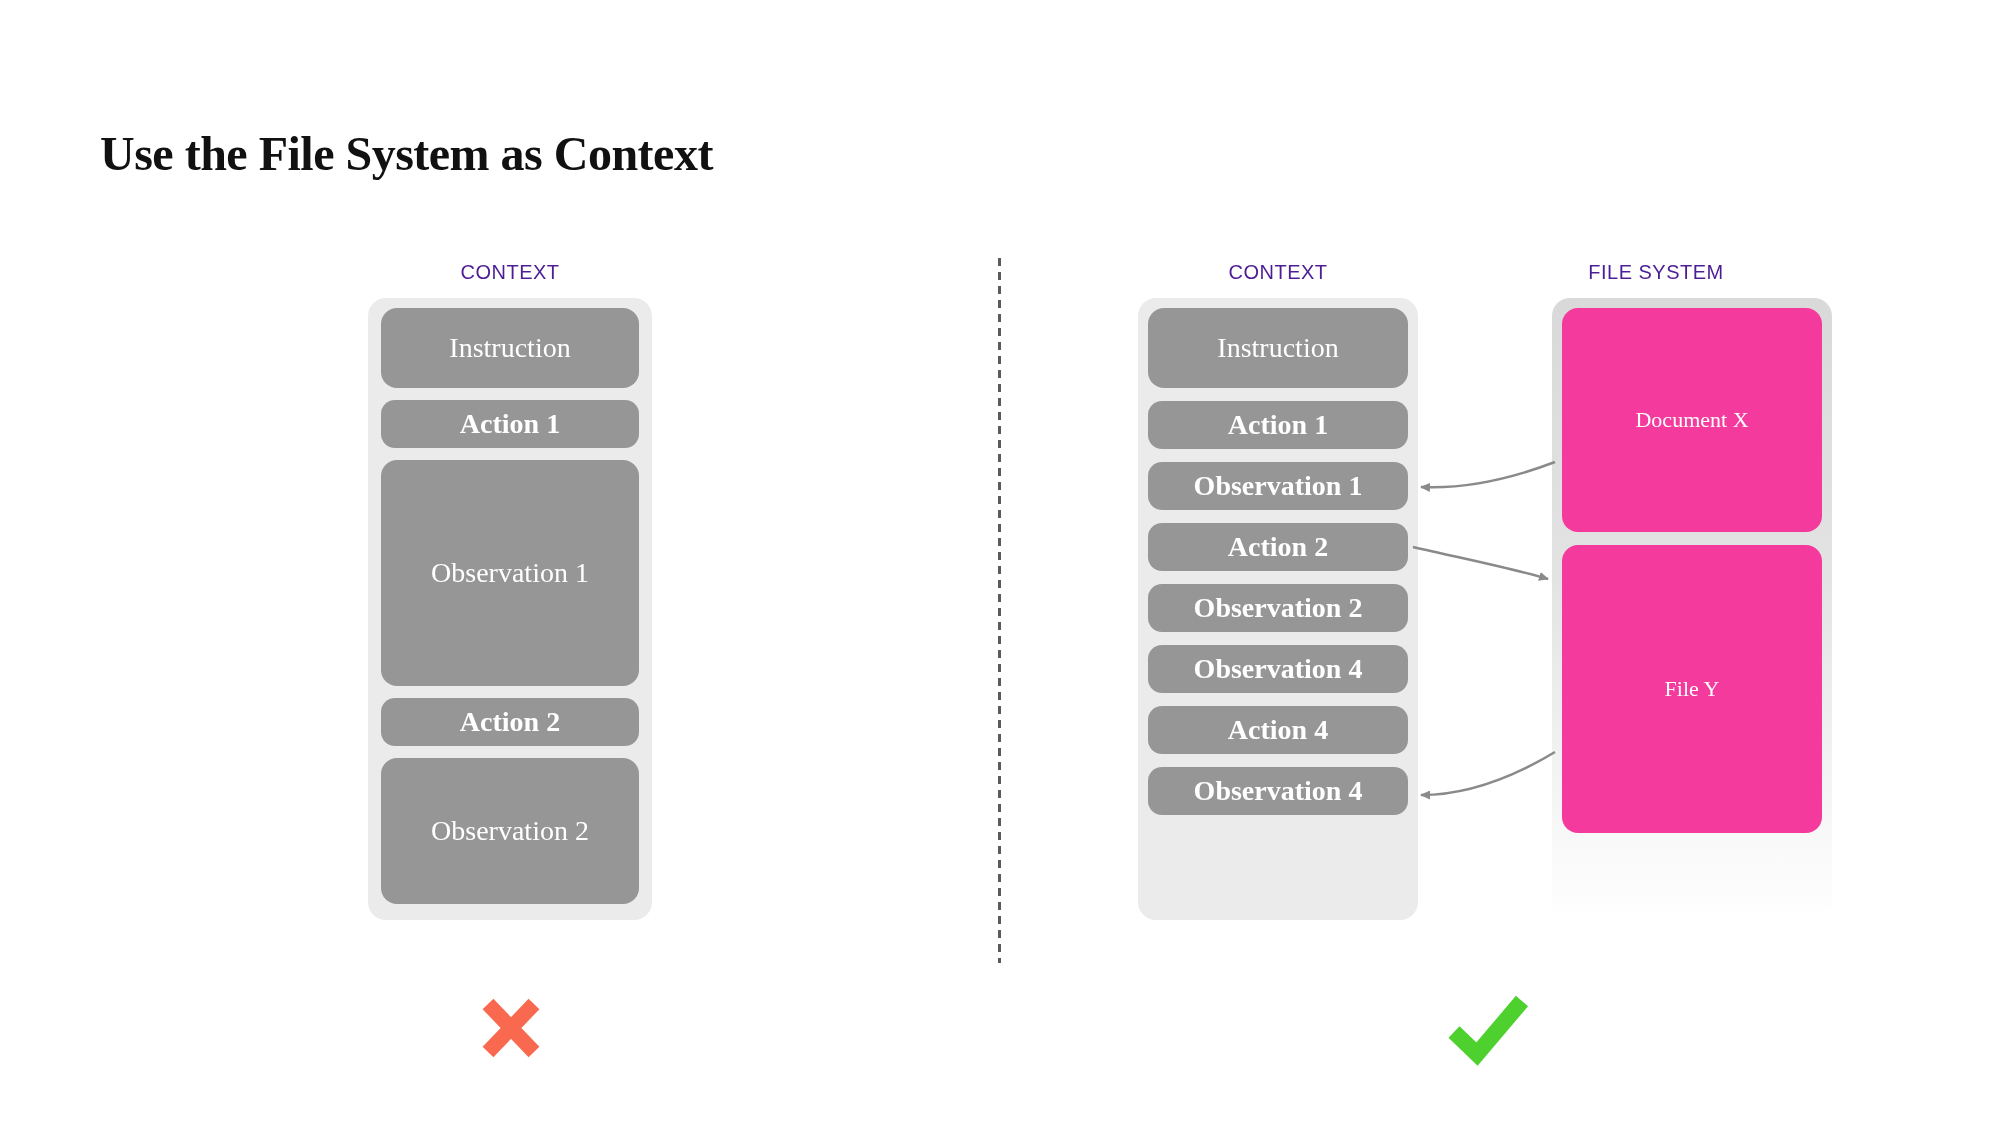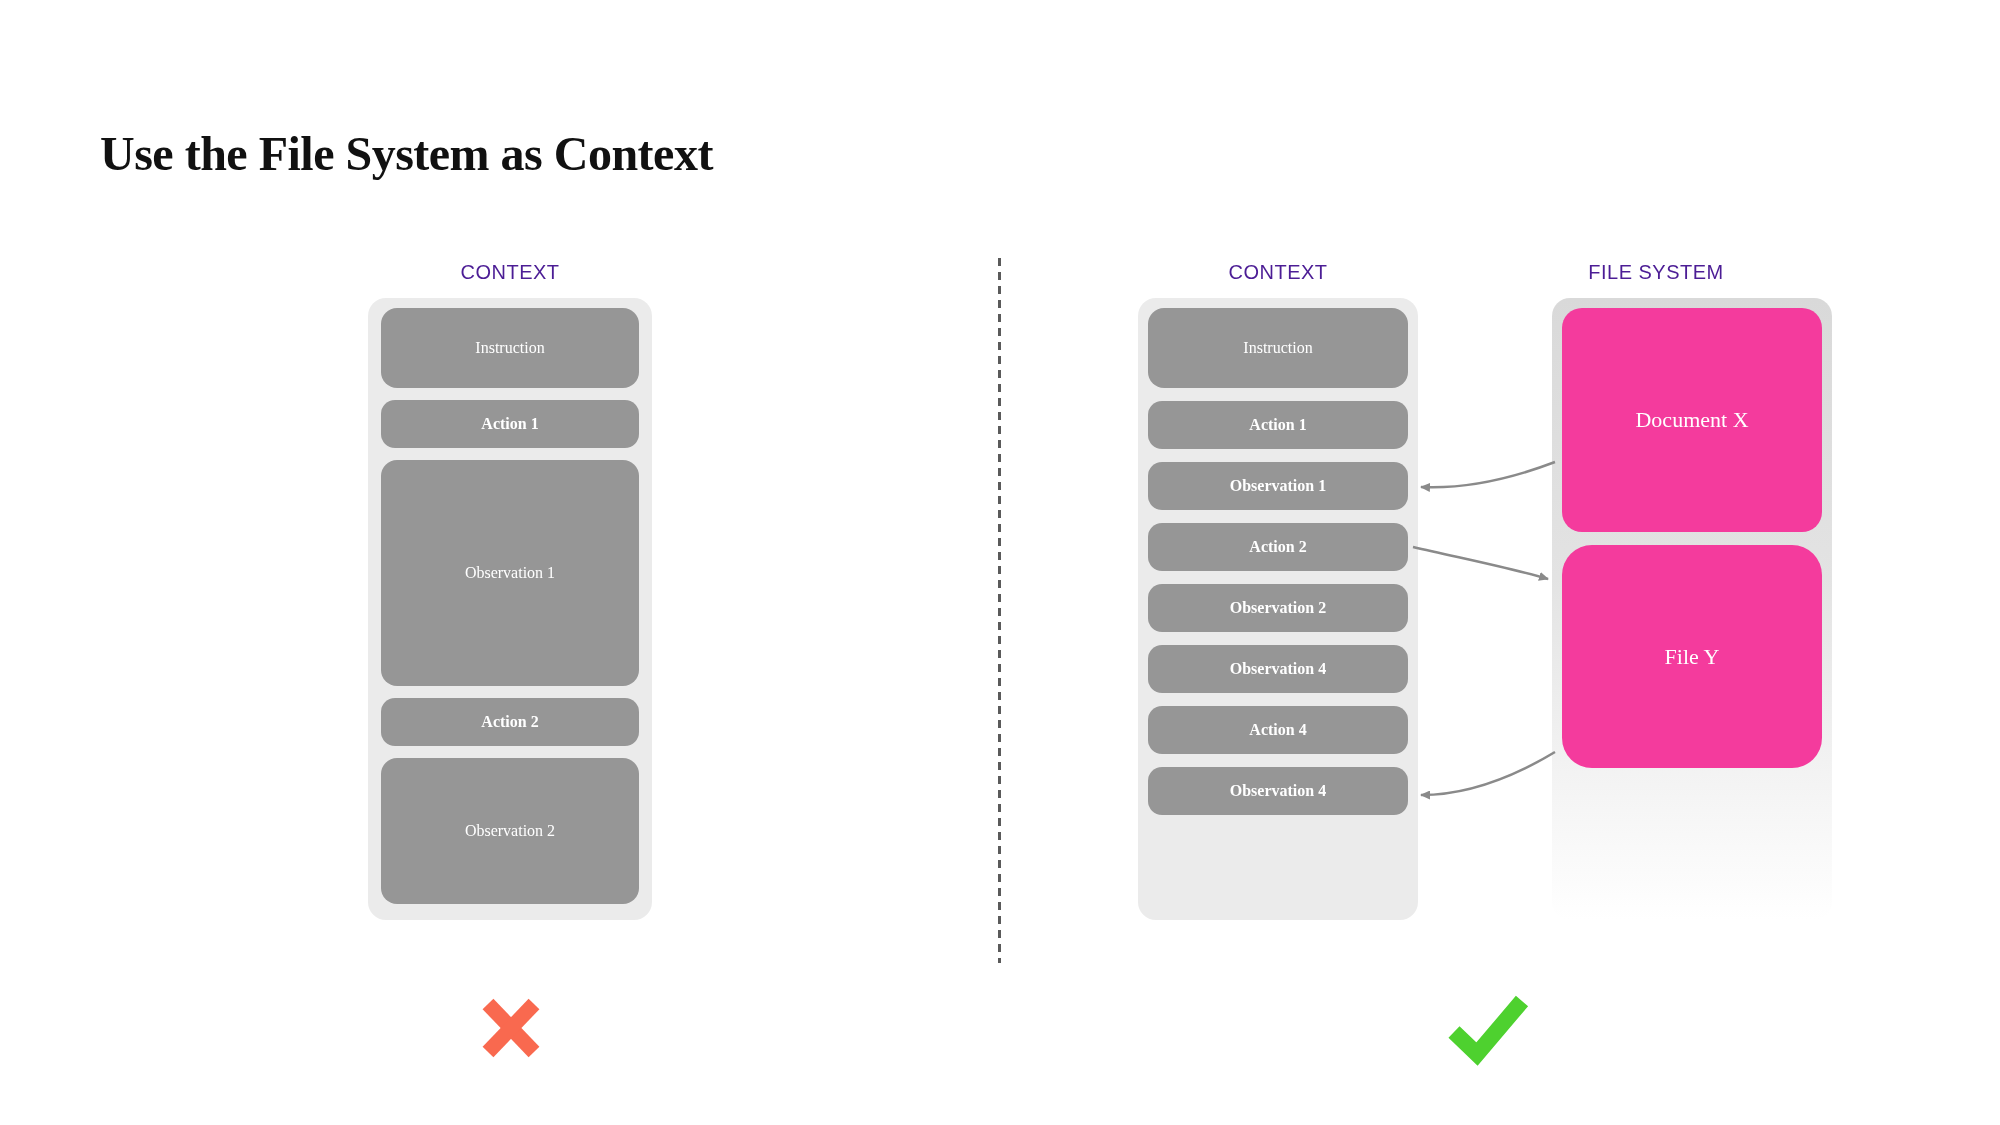--- a/index.html
+++ b/index.html
@@ -31,35 +31,35 @@
     box-sizing:border-box;display:flex;flex-direction:column;
   }
   .panel-left{left:368px;width:284px;padding:10px 13px;gap:12px;}
   .panel-rctx{left:1138px;width:280px;padding:10px;gap:13px;}
   .panel-fs{
     left:1552px;width:280px;padding:10px;gap:13px;
     background:linear-gradient(180deg,#D9D9D9 0%,#E3E3E3 45%, rgba(235,235,235,0) 100%);
   }
   .box{
     flex:none;background:#969696;border-radius:14px;
-    color:#ffffff;font-family:"Liberation Serif", serif;font-size:16px;
+    color:#ffffff;font-family:"Liberation Serif", serif;font-size:28px;
     display:flex;align-items:center;justify-content:center;
     text-align:center;
   }
   .h-tall{height:80px;border-radius:16px;}
   .h-short{height:48px;font-weight:bold;}
   .h-obs1L{height:226px;border-radius:16px;}
   .h-obs2L{height:146px;border-radius:16px;}
   .file-box{
     flex:none;background:#F43B9D;border-radius:16px;
     color:#ffffff;font-family:"Liberation Serif", serif;font-size:22px;
     display:flex;align-items:center;justify-content:center;
   }
-  .h-docx{height:224px;border-radius:20px;}
-  .h-filey{height:223px;border-radius:30px;}
+  .h-docx{height:224px;}
+  .h-filey{height:288px;}
 
   .divider{
     position:absolute;left:998px;top:258px;width:3px;height:705px;
     background:repeating-linear-gradient(180deg,#5a5a5a 0px,#5a5a5a 8px,transparent 8px,transparent 14px);
   }
   .overlay-svg{position:absolute;left:0;top:0;pointer-events:none;}
   .verdict{position:absolute;}
   .v-x{left:480px;top:996px;}
   .v-check{left:1444px;top:990px;}
 </style>

